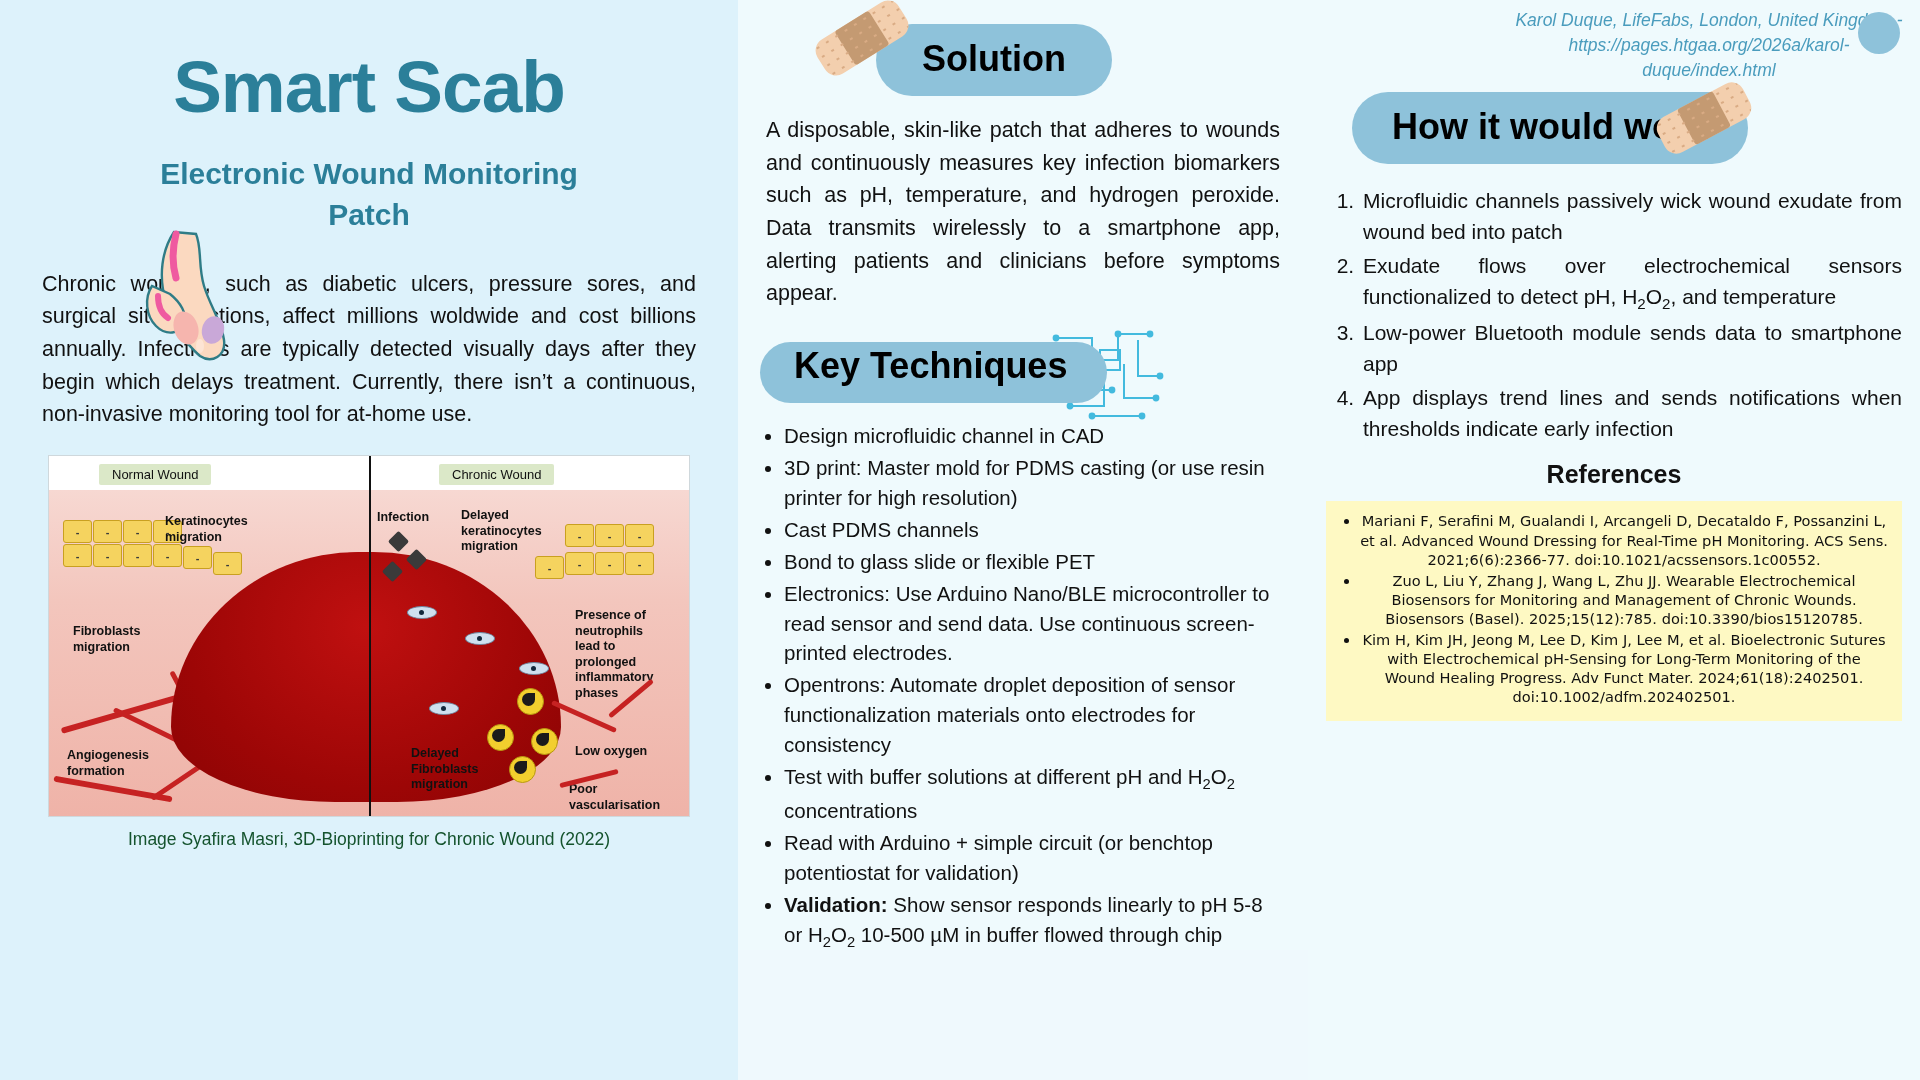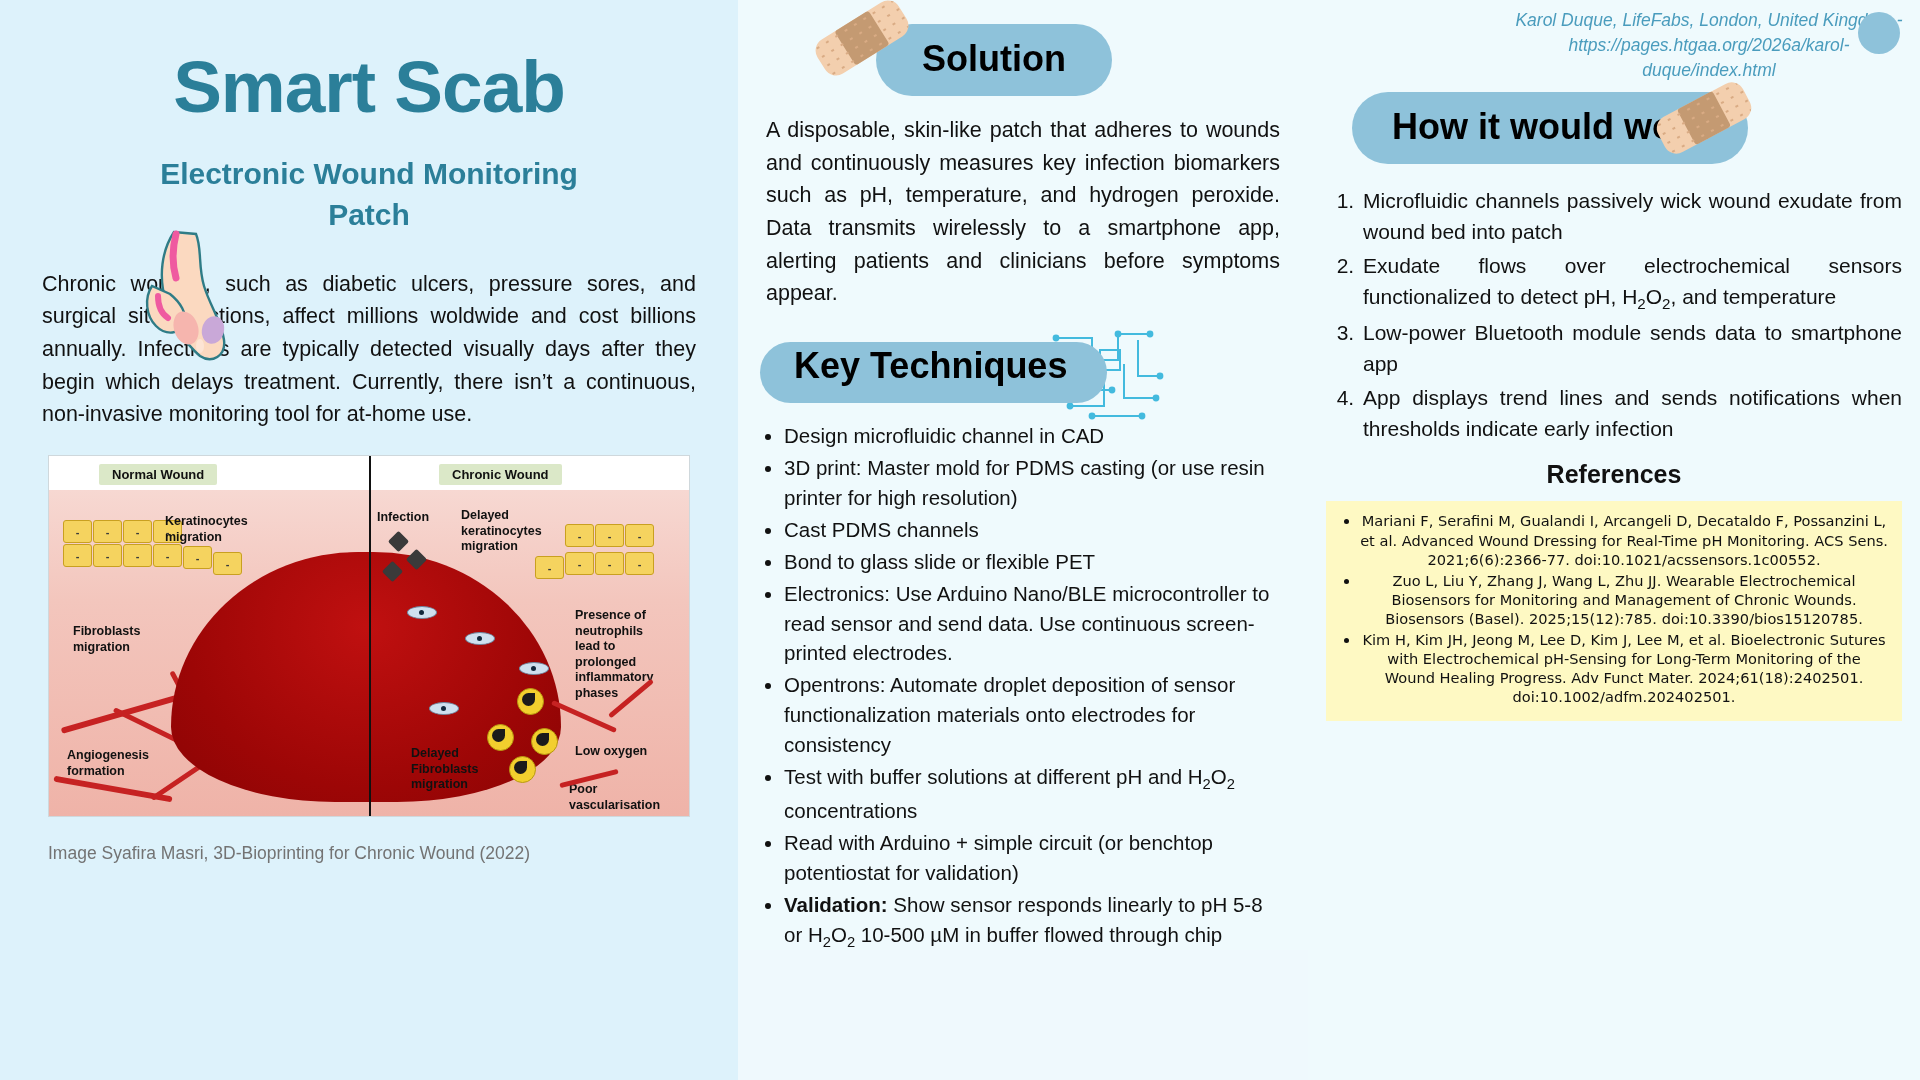--- a/index.html
+++ b/index.html
@@ -60,28 +60,28 @@
   .problem-body{margin-top:22px;padding:0 12px;}
   .solution-body{margin-top:18px;padding:0 6px;}
 
   
   .figwrap{margin-top:24px;padding:0 18px;}
   .figure{
     position:relative;width:100%;height:362px;background:#fff;
     border:1px solid #cfd8dc;box-sizing:border-box;overflow:hidden;
   }
   .fig-caption{
-    font-size:17.5px;color:#737373;margin-top:26px;
+    text-align:center;font-size:17.5px;color:#14532d;margin-top:12px;
   }
   .fig-half{position:absolute;top:0;bottom:0;width:50%;}
   .fig-left{left:0;}
   .fig-right{left:50%;}
   .fig-divider{position:absolute;left:50%;top:0;bottom:0;width:2px;background:#111;z-index:9;}
   .fig-label{
-    position:absolute;top:8px;font-size:13px;font-weight:bold;color:#111;
+    position:absolute;top:8px;font-size:13px;font-weight:normal;color:#111;
     background:#dbe8c8;padding:3px 13px;border-radius:2px;white-space:nowrap;
   }
   .fig-skin{position:absolute;left:0;right:0;top:34px;bottom:0;
     background:linear-gradient(180deg,#f7d8d2 0%,#f3c6bd 34%,#efb3a8 100%);}
   .wound-mass{
     position:absolute;border-radius:48% 48% 42% 42%/70% 70% 30% 30%;
     background:radial-gradient(ellipse at 50% 30%, #c01010 0%, #9d0606 65%, #8a0404 100%);
   }
   .kerat{
     position:absolute;width:27px;height:21px;background:#f5d35f;

